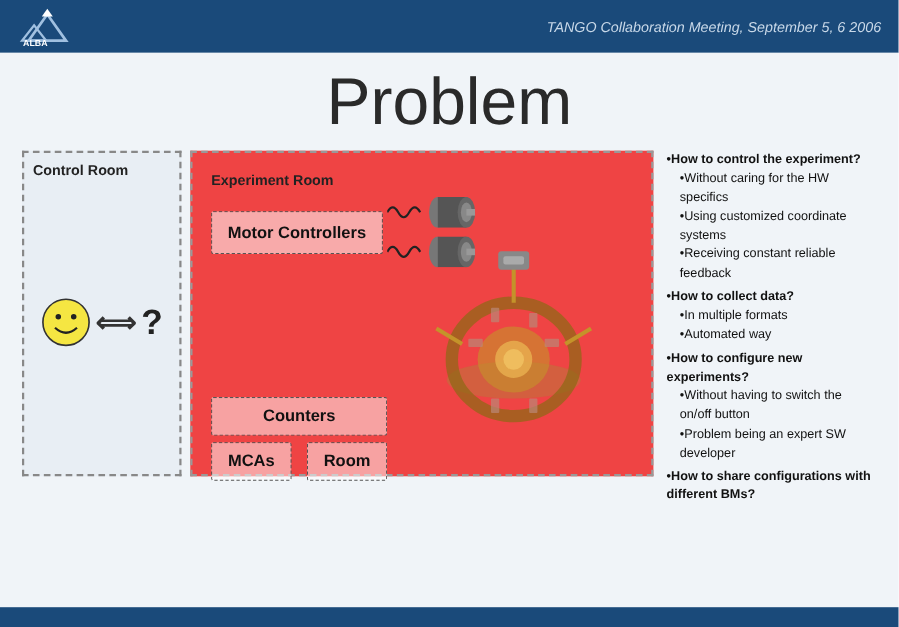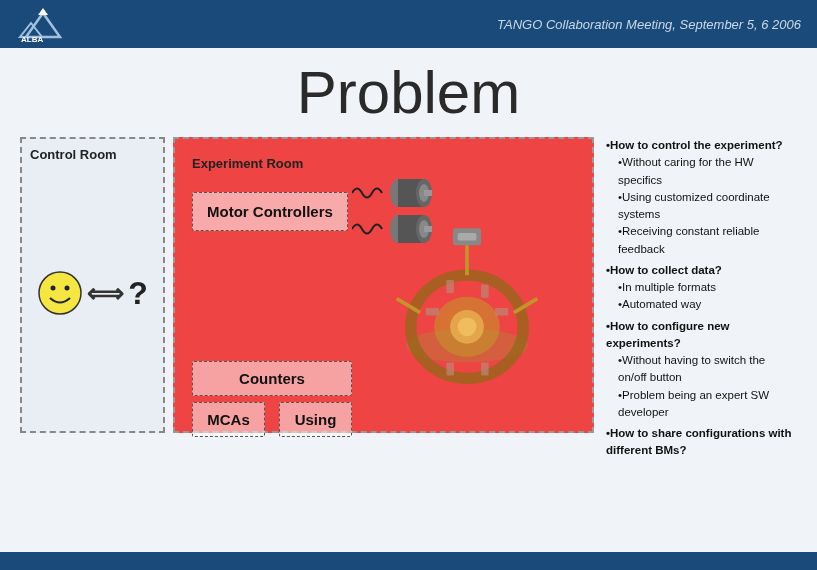--- a/index.html
+++ b/index.html
@@ -248,21 +248,21 @@
                   <rect x="34" y="11" width="8" height="6" fill="#999"></rect>
                 </svg>
               </div>
             </div>
           </div>
 
           <div class="bottom-devices">
             <div class="device-box">Counters</div>
             <div style="display:flex; gap:14px;">
               <div class="device-box" style="flex:1;">MCAs</div>
-              <div class="device-box" style="flex:1;">Using</div>
+              <div class="device-box" style="flex:1;">Room</div>
             </div>
           </div>
         </div>
 
         <div class="exp-image-col">
           <svg viewBox="0 0 160 180" width="150" height="170">
 
             <ellipse cx="80" cy="130" rx="65" ry="18" fill="#b87a3a" opacity="0.5"></ellipse>
 
             <ellipse cx="80" cy="110" rx="60" ry="55" fill="none" stroke="#8B6914" stroke-width="12" opacity="0.7"></ellipse>

